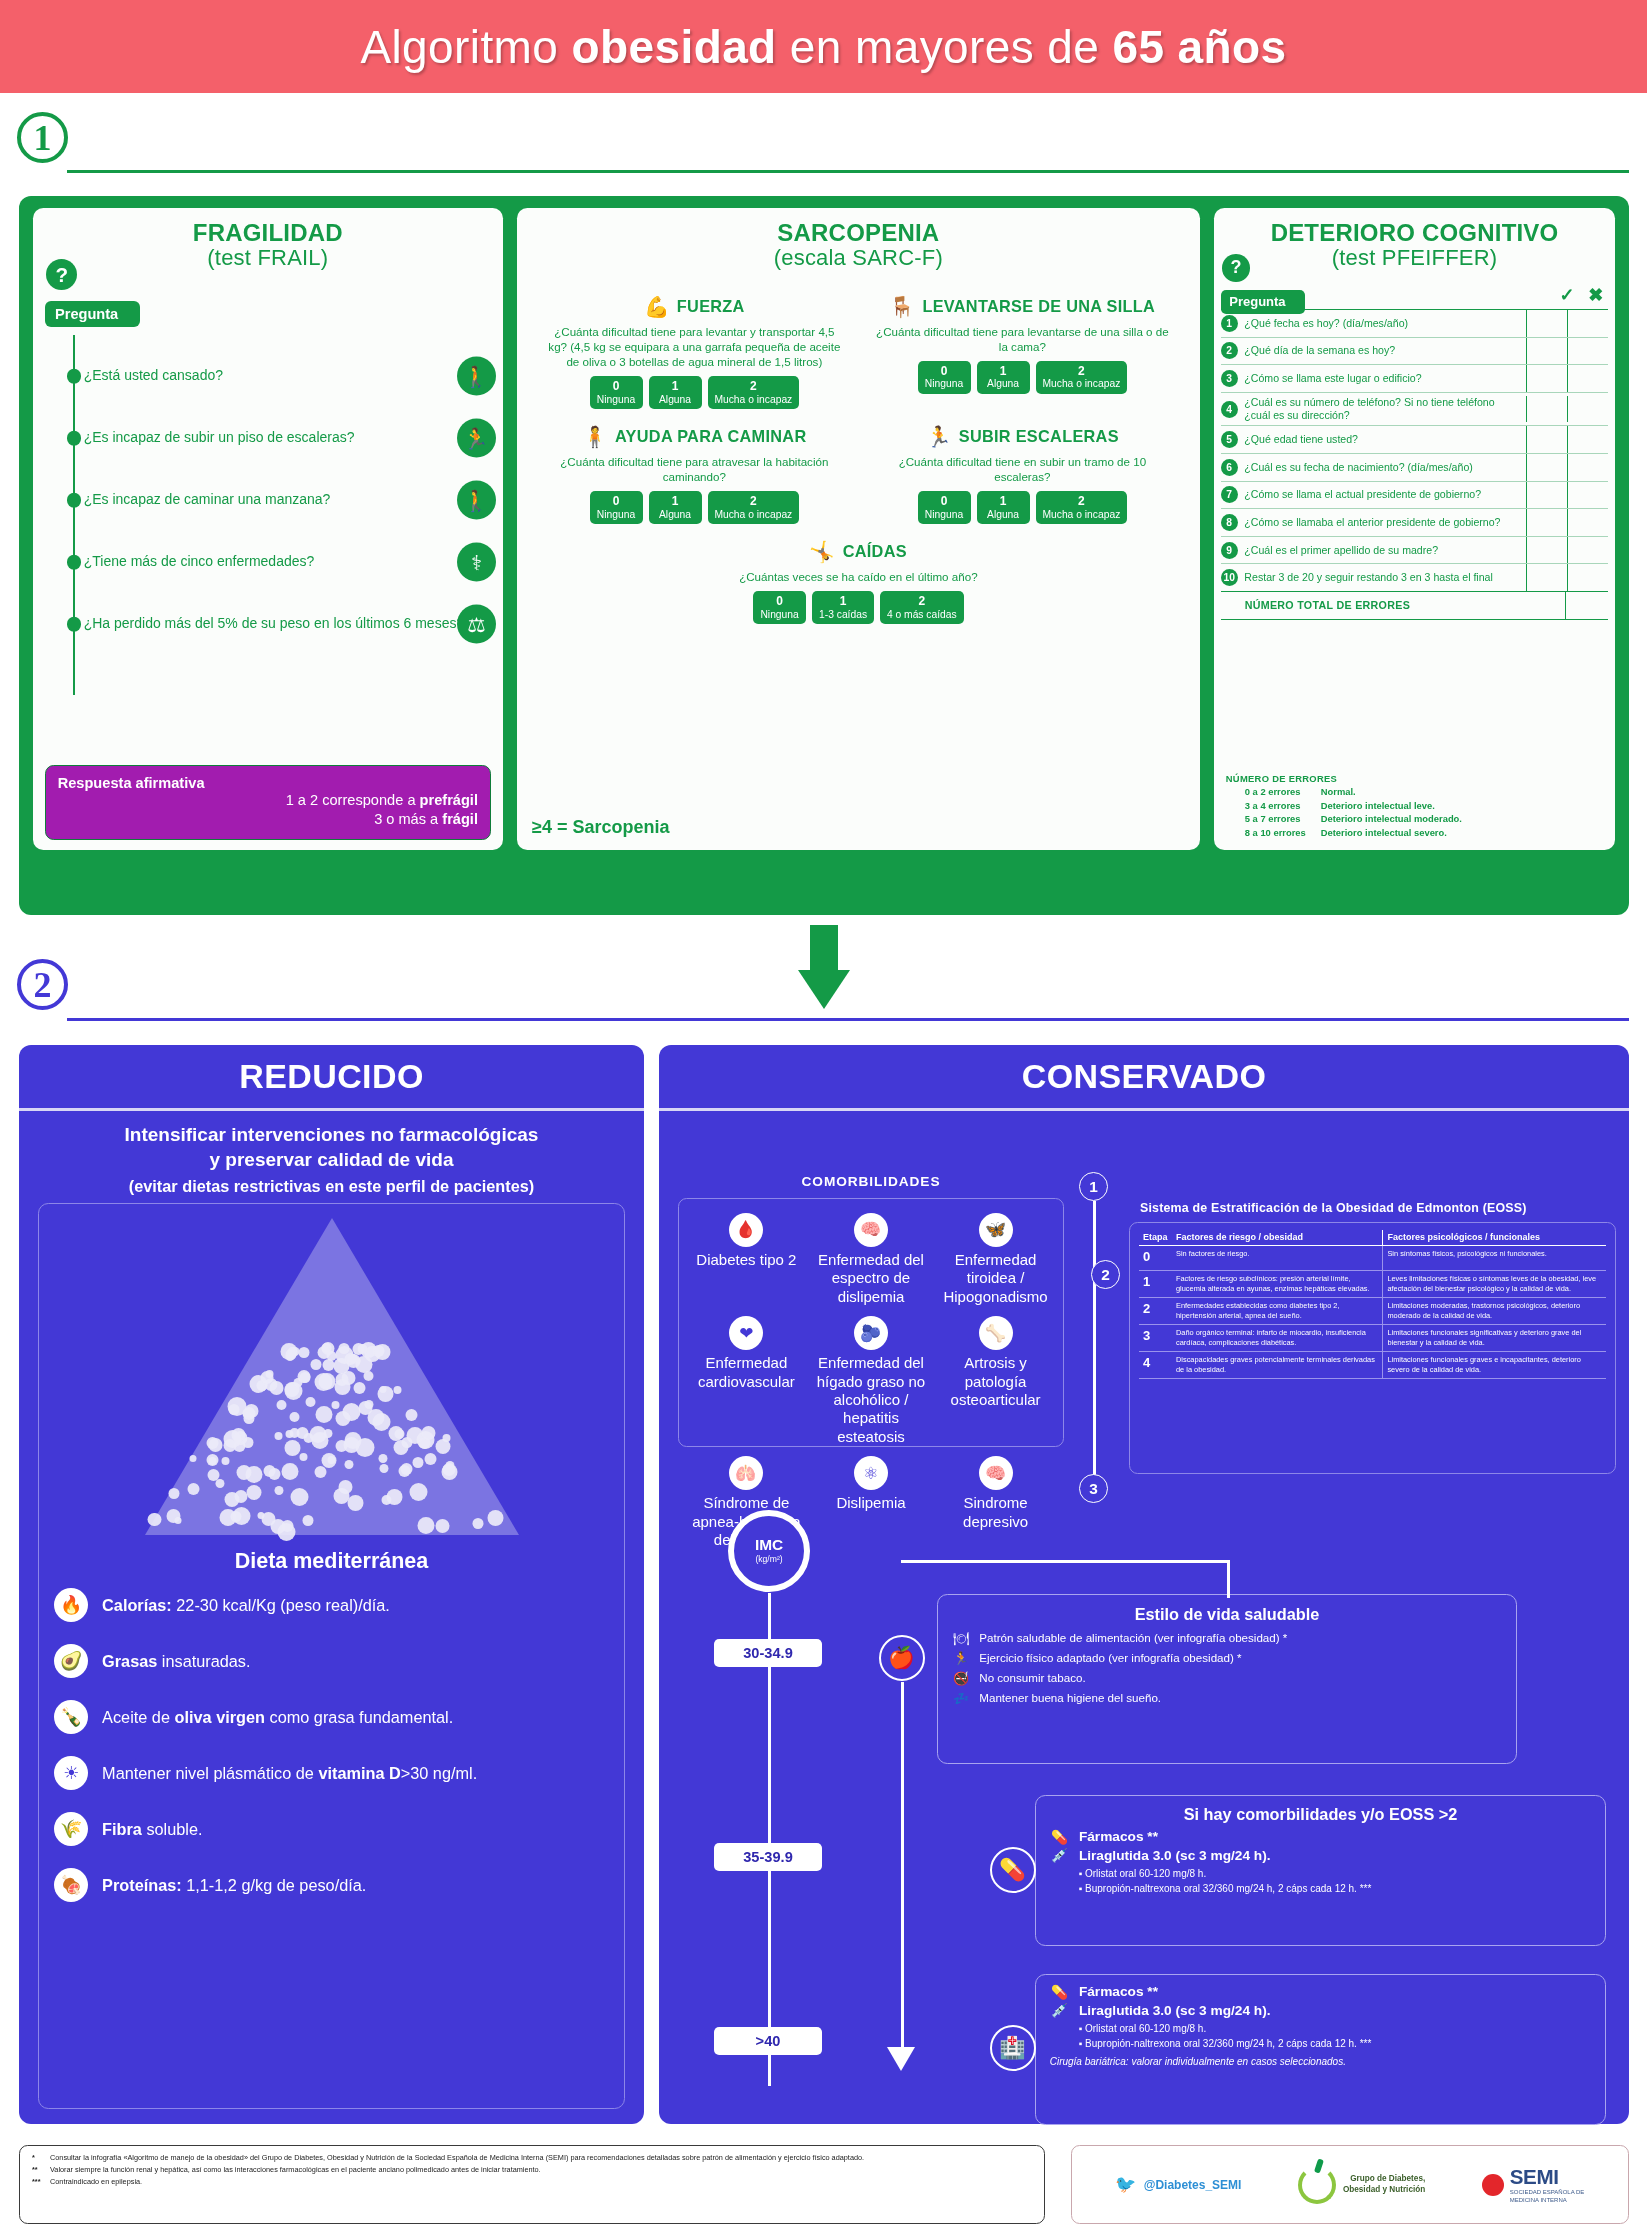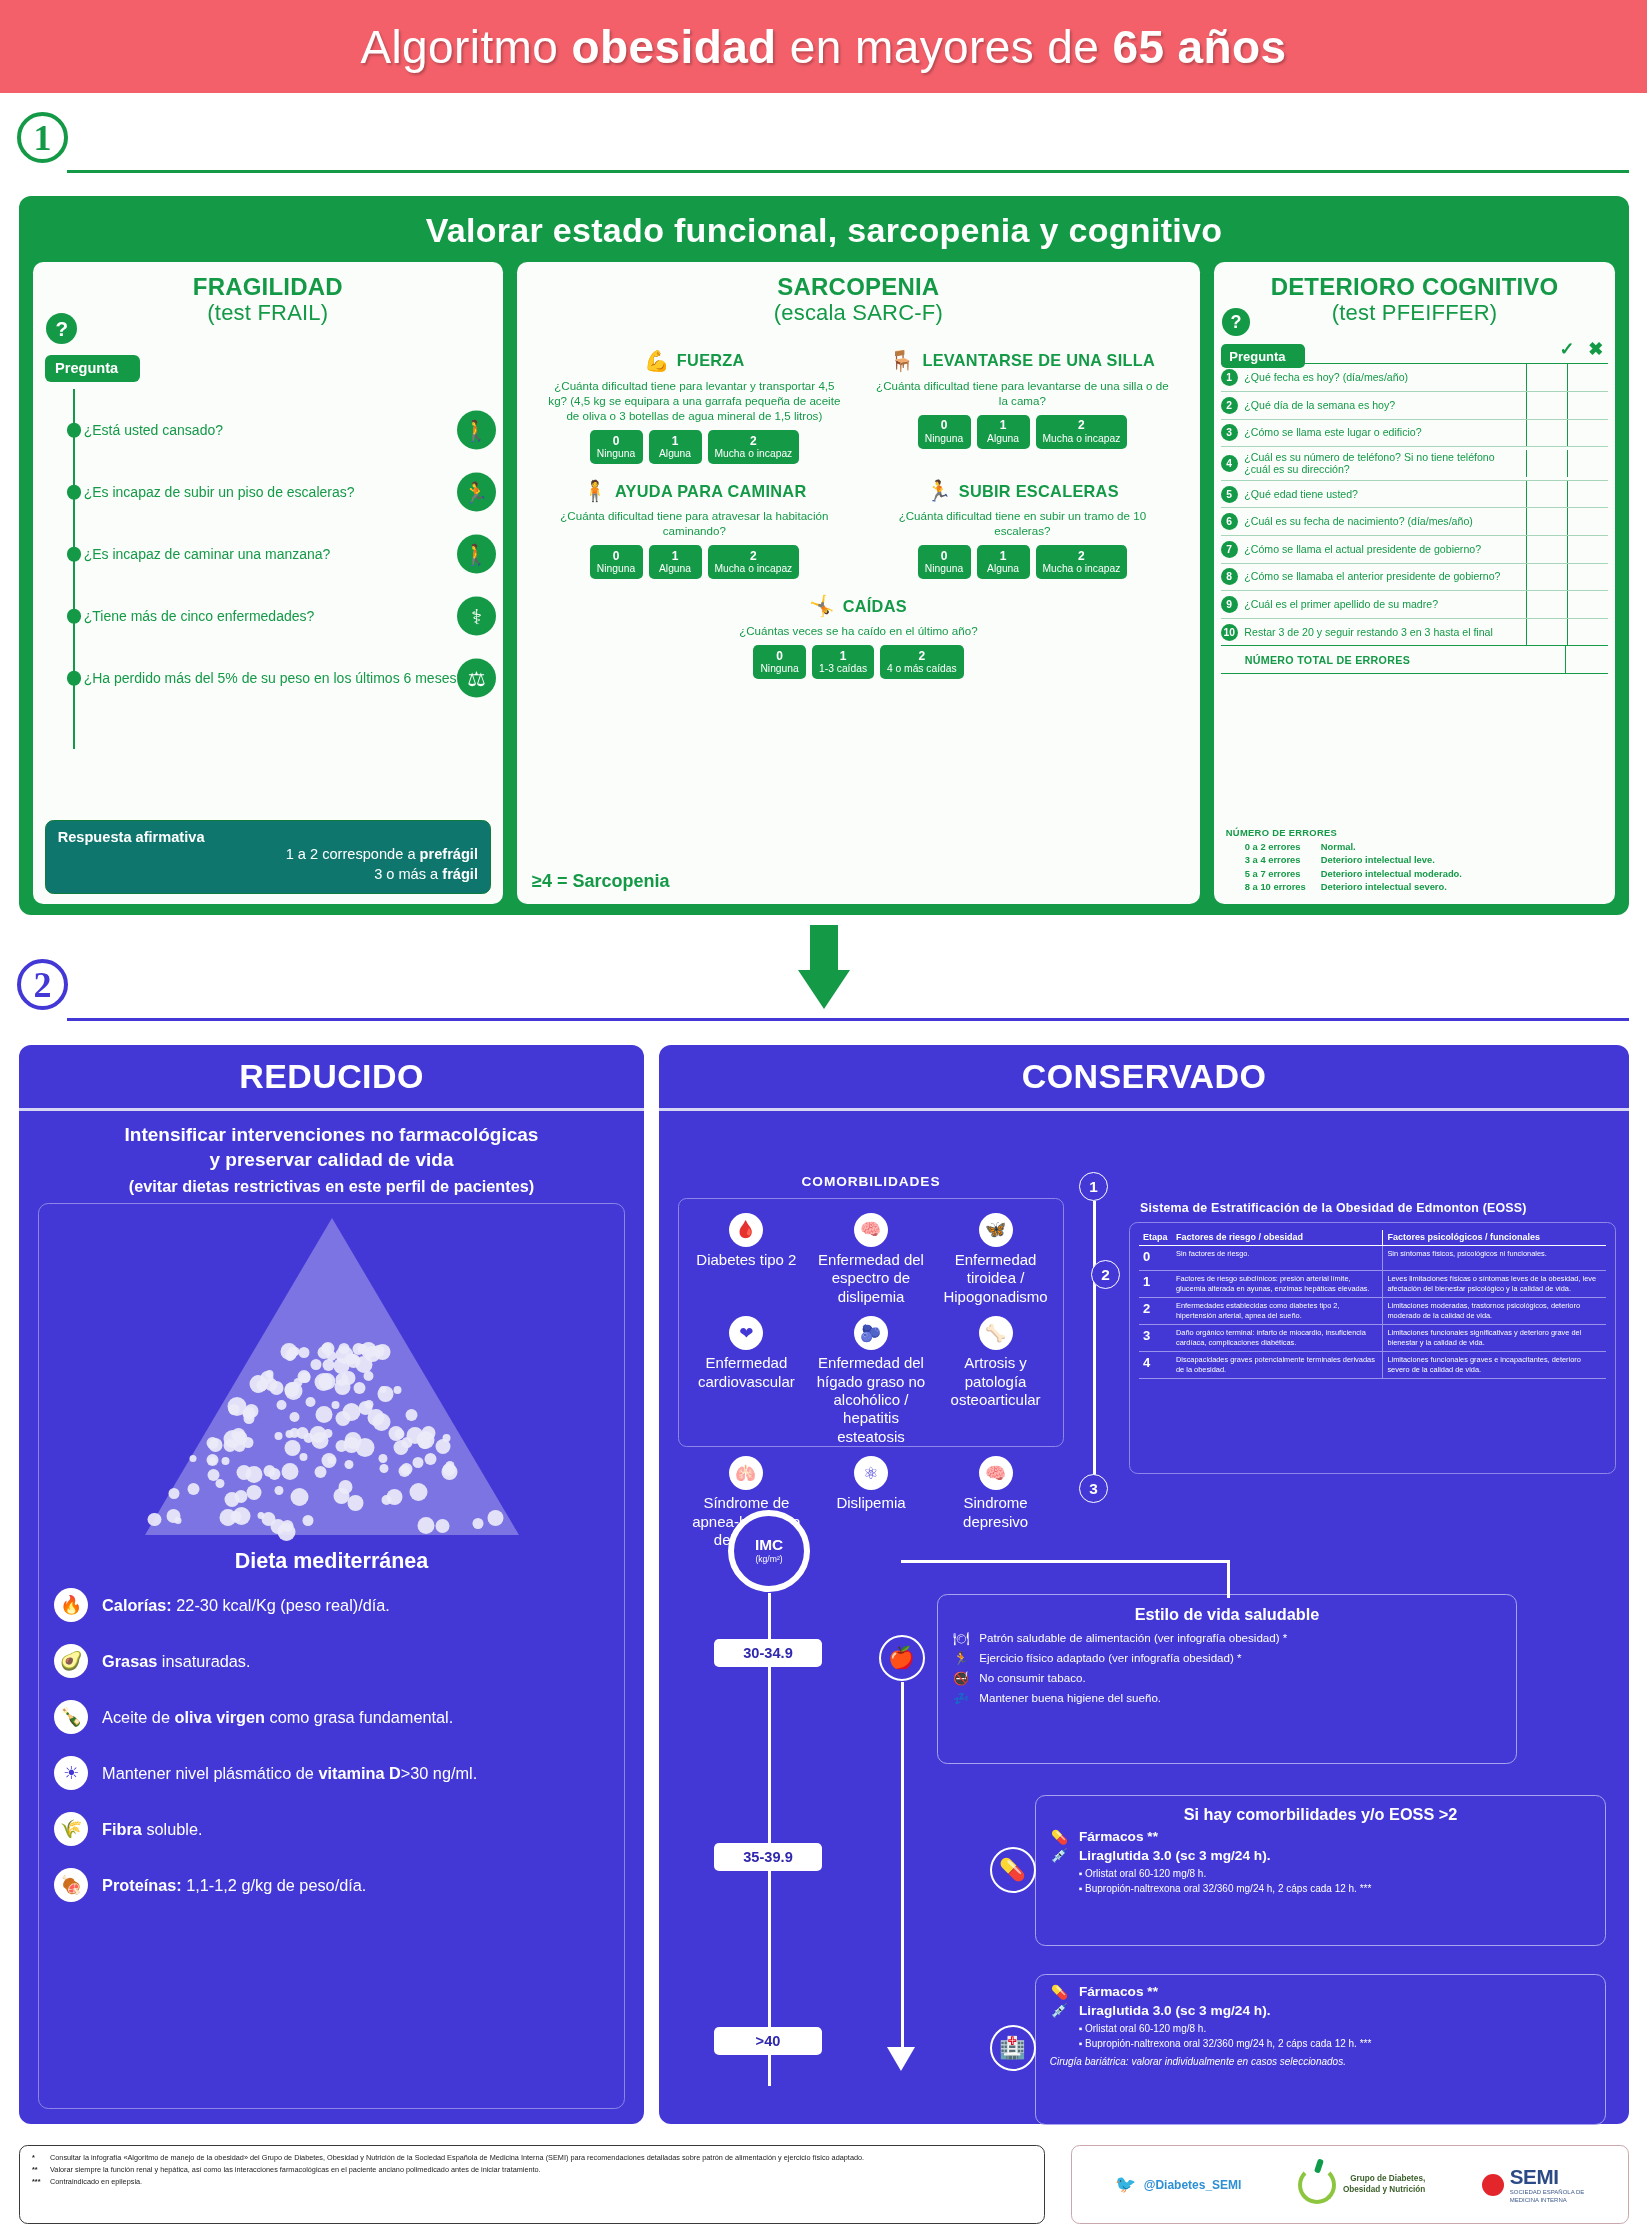--- a/index.html
+++ b/index.html
@@ -85,21 +85,21 @@
     width:14.6px;height:14.6px;border-radius:50%;background:#149a47;
   }
   .frail-item .txt{ color:#149a47; font-size:14px; font-weight:500; line-height:1.25; }
   .frail-item .ic{
     position:absolute; right:6.9px; top:50%; transform:translateY(-50%);
     width:39px;height:39px;border-radius:50%;background:#149a47;color:#fff;
     display:flex;align-items:center;justify-content:center;font-size:20.6px;
   }
   .resp-box{
     position:absolute; left:12px; right:12px; bottom:10.3px;
-    background:#0f766e;color:#fff;border-radius:8.6px;padding:8.6px 12px;
+    background:#a21caf;color:#fff;border-radius:8.6px;padding:8.6px 12px;
     border:1.7px solid #0f7d39;
   }
   .resp-box .t1{ font-size:14.6px; font-weight:800; }
   .resp-box .t2{ font-size:14.6px; text-align:right; line-height:1.35; }
   .resp-box .t2 b{ font-weight:800; }
 
   
   .sarc-grid{ display:flex; flex-wrap:wrap; margin-top:24px; }
   .sarc-block{ width:50%; text-align:center; padding:0 5.1px 15.4px; }
   .sarc-block.full{ width:100%; }
@@ -275,21 +275,20 @@
 <div class="title-bar">
   <h1>
     <span>Algoritmo </span><b>obesidad</b><span> en mayores de </span><b>65 años</b>
   </h1>
 </div>
 
 <div class="step-badge" style="left:17px;top:112px;">1</div>
 <div class="hrule" style="left:67px;top:170px;width:1562px;"></div>
 
 <div class="green-panel">
-  <h2>Valorar estado funcional, sarcopenia y cognitivo</h2>
 
   <div class="cards">
 
     <div class="card c-frail">
       <h3>
         <span>FRAGILIDAD</span>
         <span class="sub">(test FRAIL)</span>
       </h3>
       <div class="q-bubble">?</div>
       <div class="pregunta-tag">Pregunta</div>

